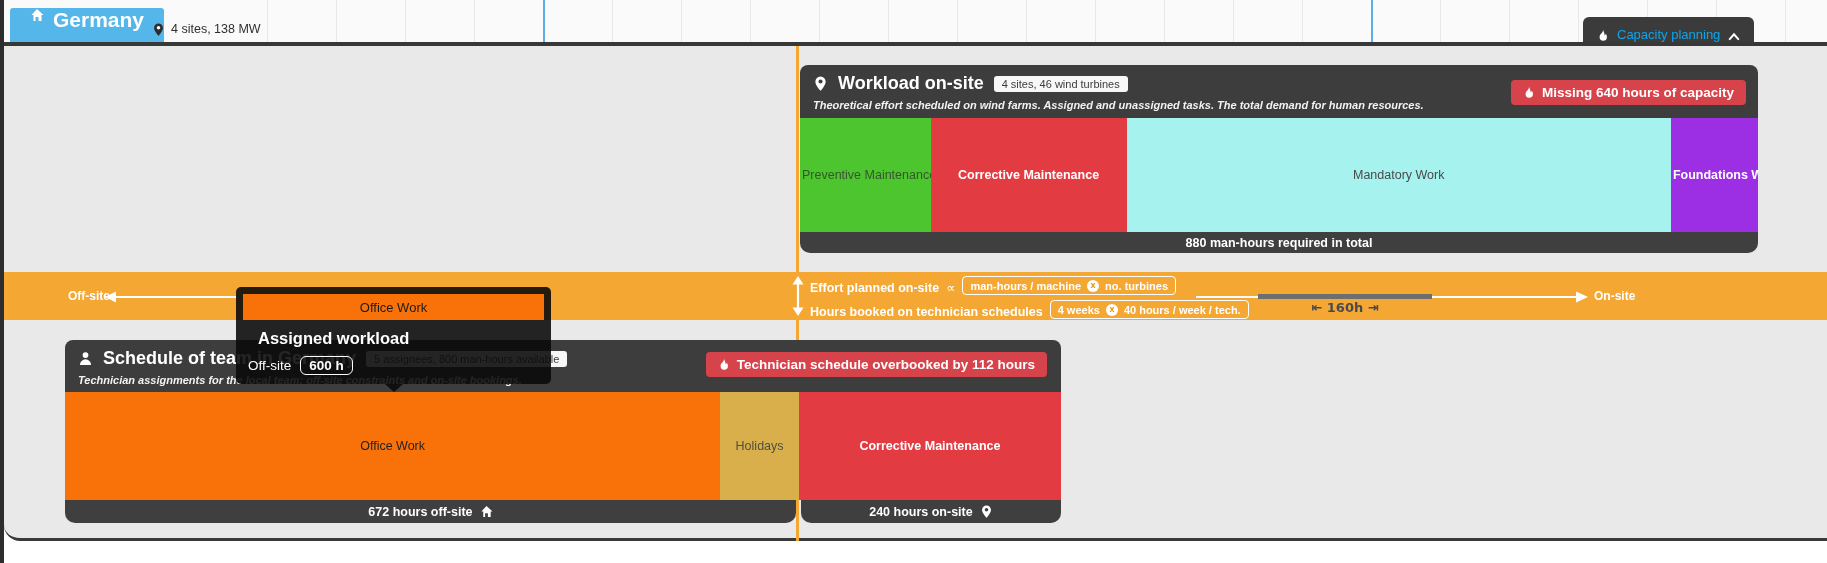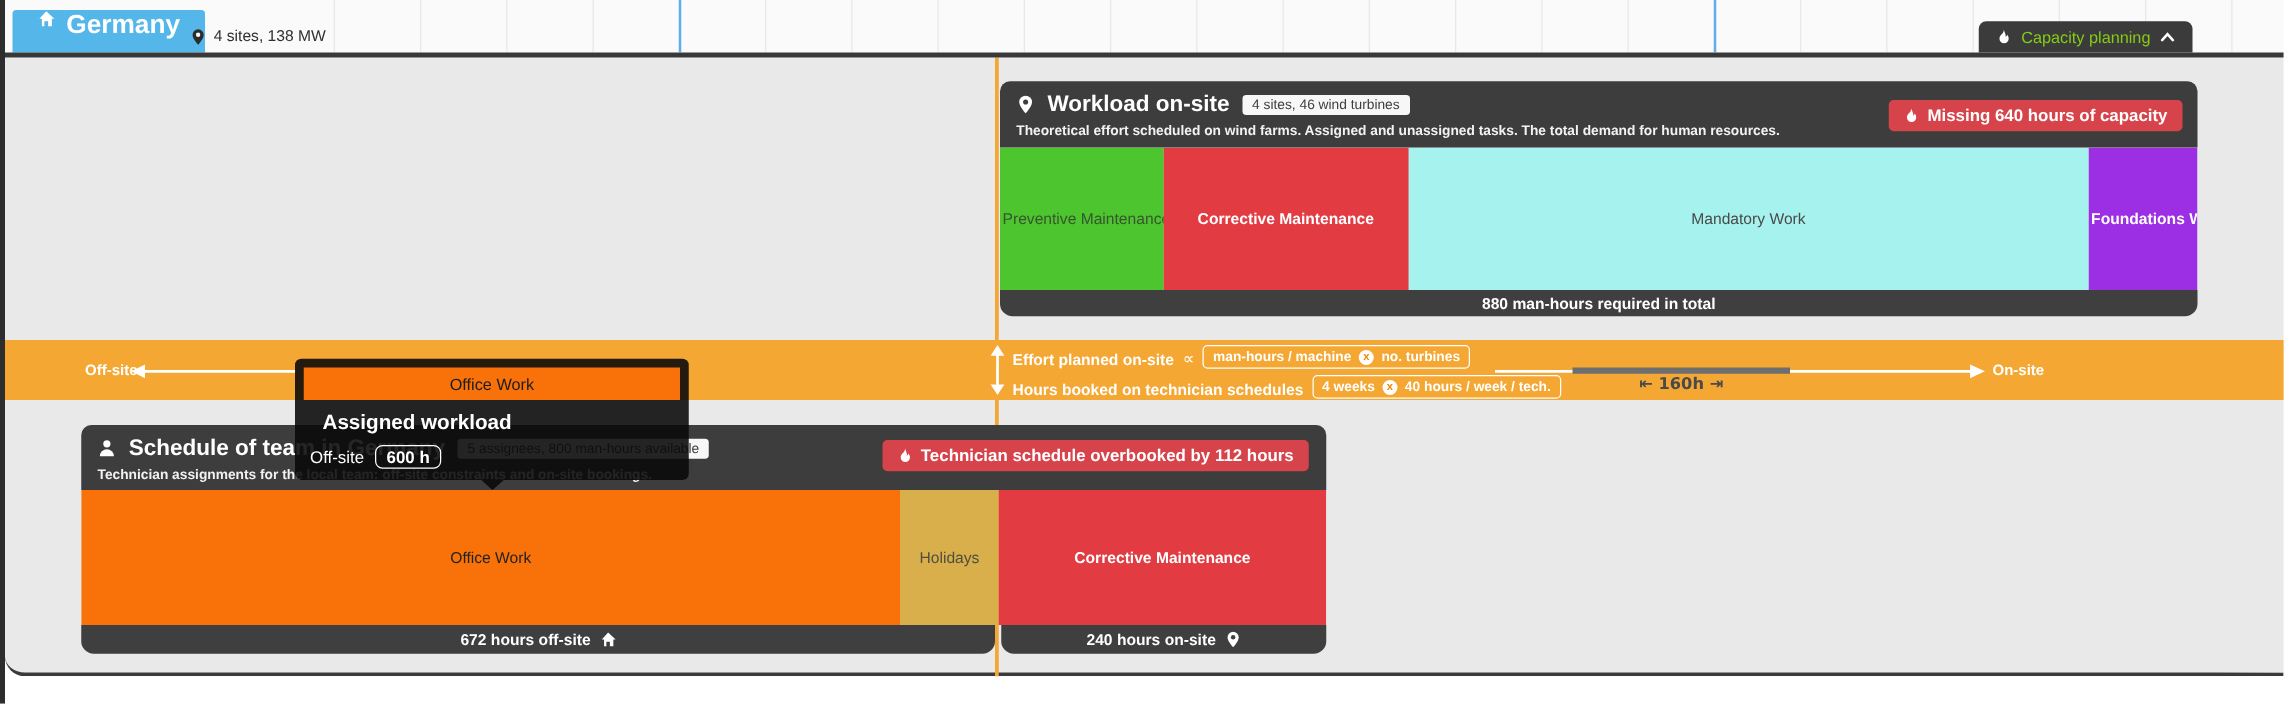--- a/index.html
+++ b/index.html
@@ -12,35 +12,35 @@
   .topbar{left:4px;top:0;width:1823px;height:42px;background:#fafafa;z-index:4;}
   .gline{position:absolute;top:0;width:1px;height:42px;background:#e8e8e8;}
   .gline-blue{background:#5caee8;width:2px;}
   .topbar-border{left:0;top:42px;width:1827px;height:4px;background:#383838;z-index:5;}
   .region-tab{left:10px;top:8px;height:34px;background:#54b6e9;border-radius:3px 3px 0 0;
     display:flex;align-items:flex-start;gap:9px;padding:0 20px;color:#fff;z-index:5;}
   .region-tab .label{font-size:21px;font-weight:700;}
   .sites{left:152px;top:0;height:58px;display:flex;align-items:center;gap:6px;color:#2f2f2f;
     font-size:12.5px;z-index:5;}
   .cap-tab{left:1583px;top:17px;height:25px;background:#3b3b3b;border-radius:6px 6px 0 0;
-    display:flex;align-items:center;gap:8px;padding:0 14px;color:#84cc16;font-size:13px;z-index:5;}
+    display:flex;align-items:flex-end;gap:8px;padding:0 14px;color:#0ea5e9;font-size:13px;z-index:5;}
 
   
   .content{left:4px;top:46px;width:1823px;height:492px;background:#e9e9e9;
     border-bottom:3px solid #3a3a3a;border-bottom-left-radius:16px;z-index:0;}
   .vline-orange{left:796px;top:46px;width:3px;height:495px;background:#f5a733;z-index:1;}
 
   
   .panel{position:absolute;z-index:2;}
   .phead{position:relative;background:#3d3d3d;border-radius:8px 8px 0 0;color:#fff;
     padding:8px 13px 0 13px;box-sizing:border-box;}
   .ptitle-row{display:flex;align-items:center;gap:10px;}
   .ptitle{font-size:18px;font-weight:700;white-space:nowrap;}
   .pill{background:#f7f7f7;color:#3d3d3d;border-radius:3px;padding:2px 8px;font-size:11px;white-space:nowrap;}
-  .psub{font-size:11px;font-weight:700;color:#f2f2f2;margin-top:5px;white-space:nowrap;}
+  .psub{font-size:11px;font-weight:700;color:#f2f2f2;margin-top:5px;white-space:nowrap;font-style:italic;}
   .alert{position:absolute;background:#d7434b;color:#fff;border-radius:4px;display:flex;
     align-items:center;gap:7px;font-size:13.5px;font-weight:700;padding:5px 12px;white-space:nowrap;}
   .bars{display:flex;width:100%;overflow:hidden;}
   .seg{height:100%;display:flex;align-items:center;justify-content:center;
     font-size:12.5px;white-space:nowrap;overflow:hidden;box-sizing:border-box;}
   .seg-left{justify-content:flex-start;padding-left:2px;}
   .pfoot{background:#3f3f3f;color:#fff;font-size:12.5px;font-weight:700;height:21px;
     display:flex;align-items:center;justify-content:center;gap:6px;border-radius:0 0 10px 10px;}
   .sfoot-wrap{position:relative;height:23px;}
   .sfoot{position:absolute;top:0;height:23px;background:#3f3f3f;color:#fff;font-size:12.5px;

